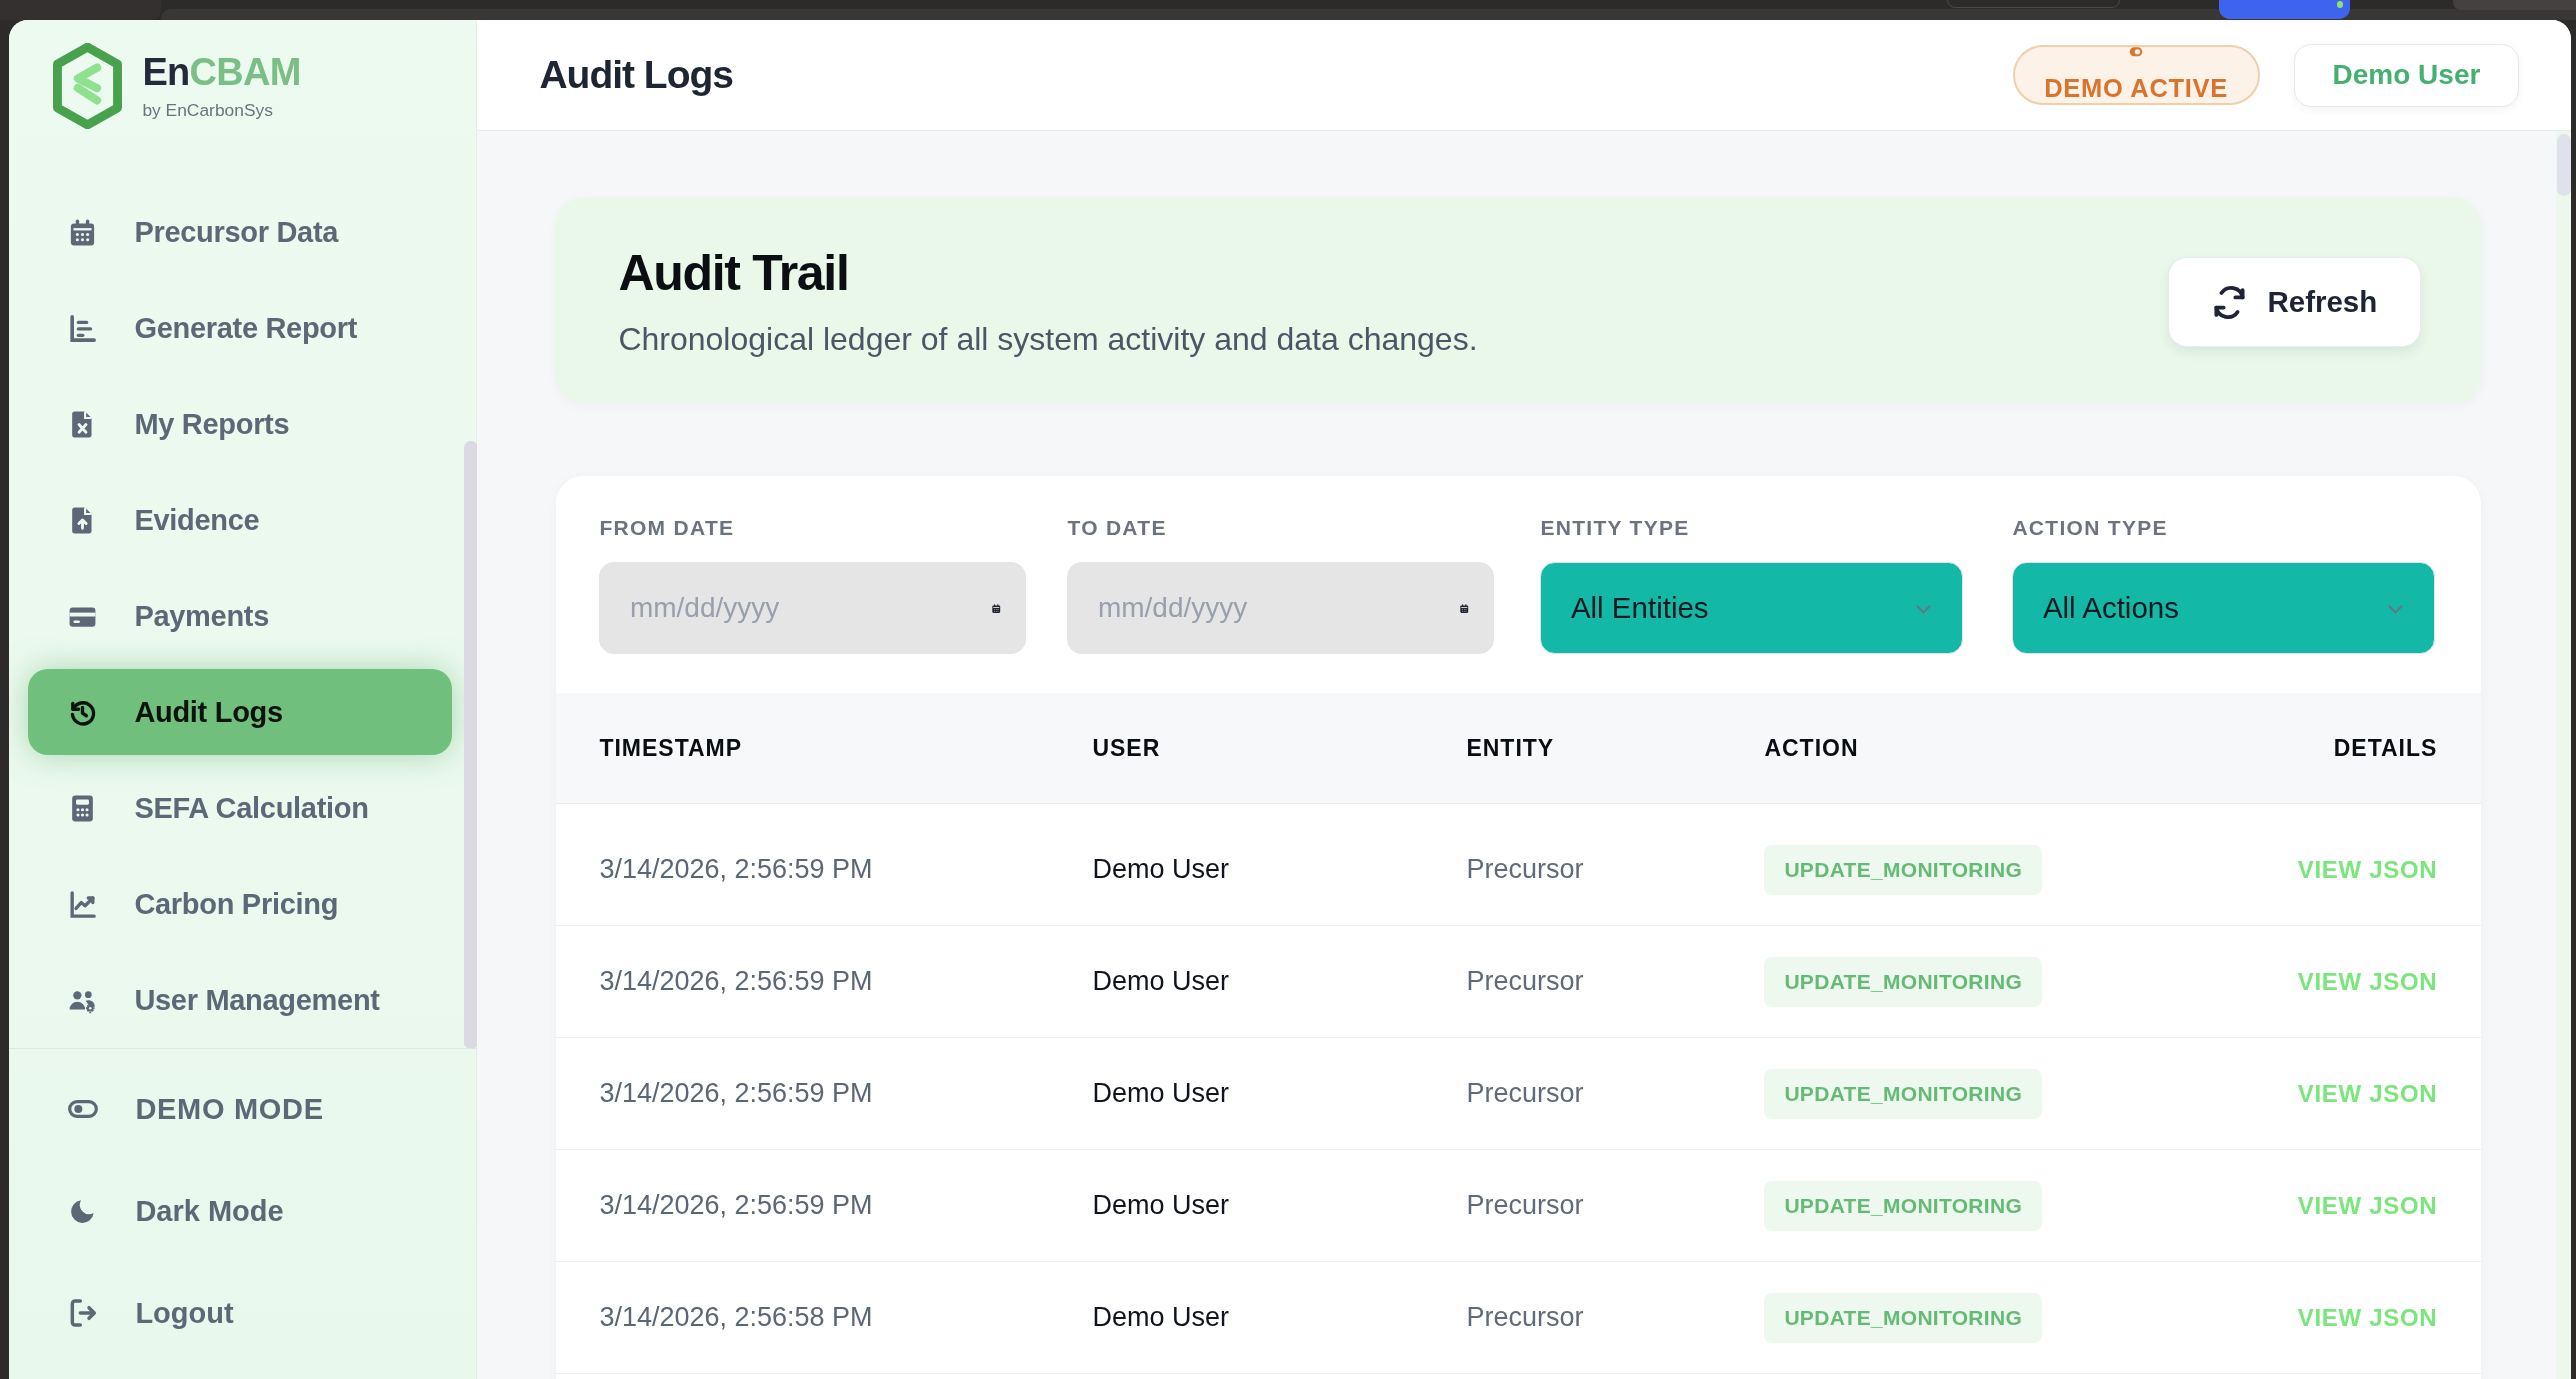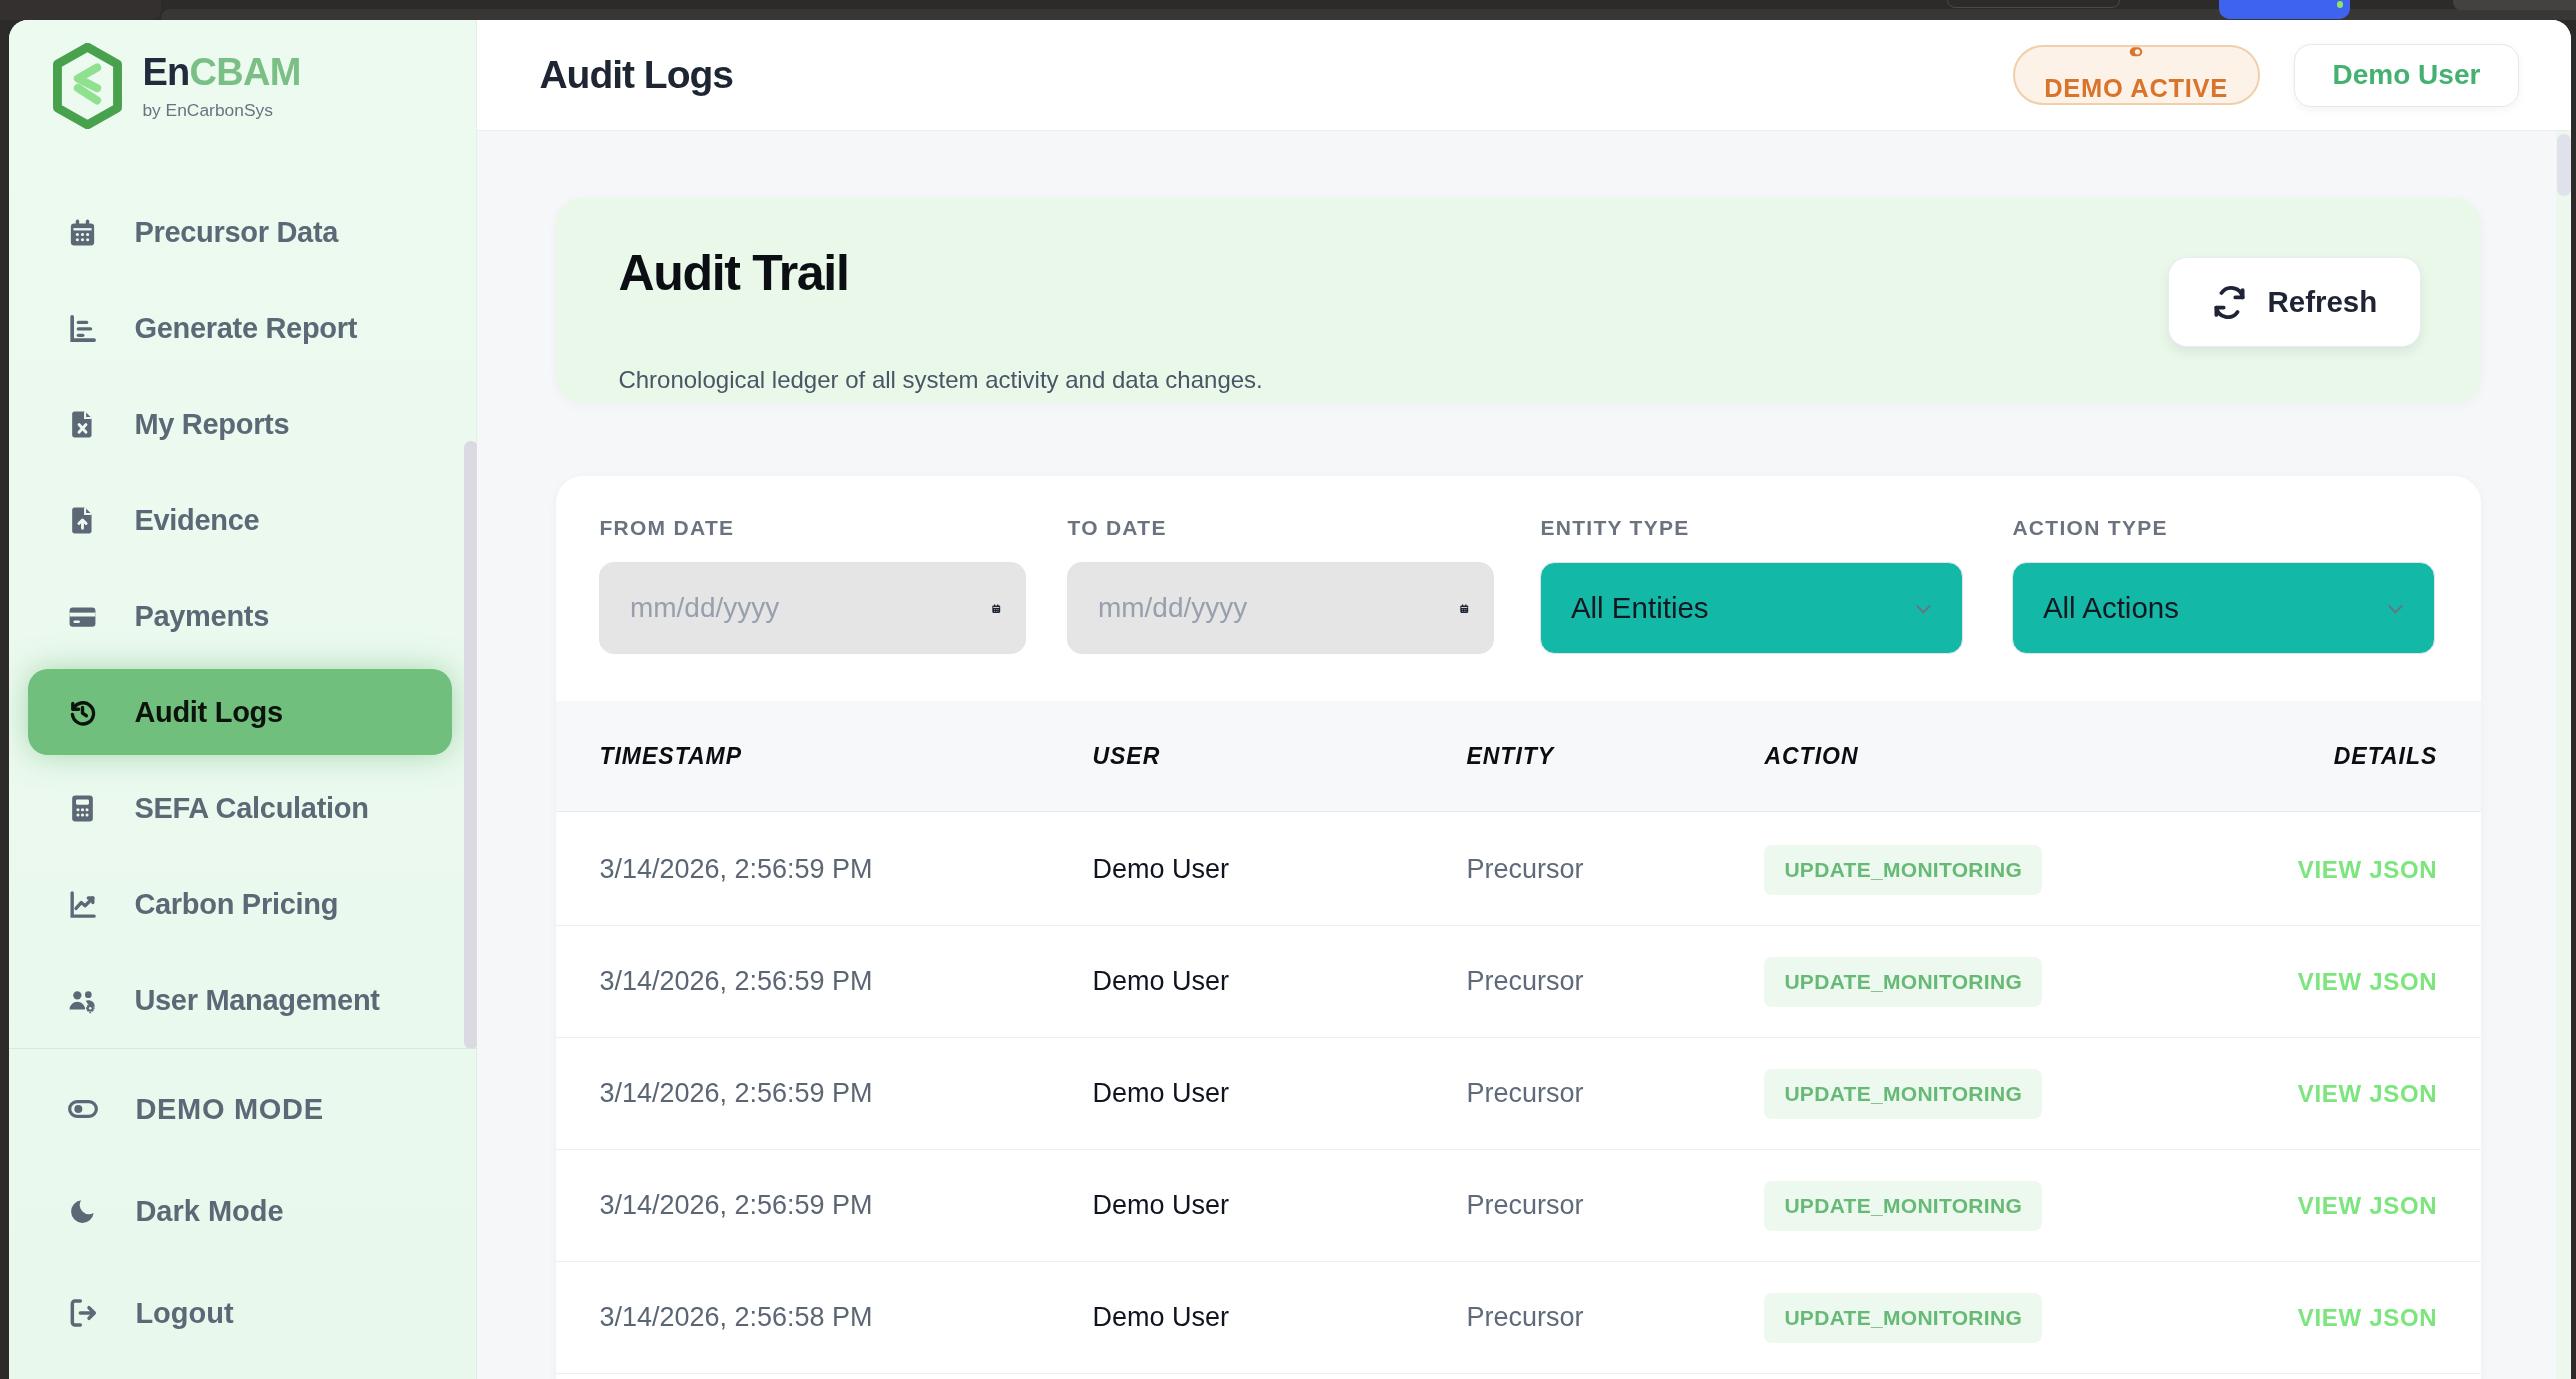--- a/index.html
+++ b/index.html
@@ -61,21 +61,21 @@
   .user-btn-text { font-size:28px; font-weight:600; color:#45b170; }
 
   .content { position:absolute; left:0; top:111px; width:100%; height:1248px; background:#f6f7f9; overflow:hidden; }
   .main-scroll-track { position:absolute; right:0; top:0; width:15.4px; height:100%; background:#eef7ee; }
   .main-scroll-thumb { position:absolute; right:0.7px; top:2.7px; width:14px; height:62px; background:#dfe2ea; border-radius:7.4px; }
 
   .card-green { position:absolute; left:79px; top:67px; width:1925px; height:205px;
     background:#e9f8e9; border-radius:27px; box-shadow:0 2.7px 10.7px rgba(20,60,30,0.04); }
   .at-title { position:absolute; left:62px; top:46px; font-size:50px; font-weight:800;
     letter-spacing:-1.3px; color:#0b0f14; }
-  .at-sub { position:absolute; left:62px; top:123px; font-size:24px; color:#4a5565;margin-top:45px; }
+  .at-sub { position:absolute; left:62px; top:123px; font-size:32px; color:#4a5565; }
   .refresh-btn { position:absolute; left:1612px; top:59px; width:253px; height:90px;
     background:#ffffff; border:1.3px solid #e9ebf2; border-radius:19px;
     display:flex; align-items:center; justify-content:center; gap:20px;
     box-shadow:0 5.4px 12px rgba(20,30,50,0.07); cursor:pointer; }
   .refresh-btn span { font-size:29.5px; font-weight:700; color:#1e2435; }
 
   .card-white { position:absolute; left:79px; top:345px; width:1925px; height:939px;
     background:#ffffff; border-radius:27px 27px 0 0; box-shadow:0 2.7px 10.7px rgba(20,30,50,0.04); }
   .filter-label { position:absolute; top:40px; font-size:21px; font-weight:700; letter-spacing:1.3px; color:#6b7280; }
   .f1 { left:43px; } .f2 { left:511px; } .f3 { left:984px; } .f4 { left:1456px; }
@@ -83,23 +83,23 @@
     border:1.3px solid #e2e4ea; border-radius:14.8px; display:flex; align-items:center;
     padding:0 24px 0 29.5px; }
   .date-input input { flex:1; border:none; outline:none; font-size:28px; color:#141821;
     font-family:"Liberation Sans",sans-serif; background:transparent; }
   .date-input input::placeholder { color:#98a0ad; }
   .sel { position:absolute; top:86px; height:92px; width:423px; background:#14b8a6;
     border:1.3px solid #e2e4ea; border-radius:14.8px; display:flex; align-items:center;
     justify-content:space-between; padding:0 27px 0 29.5px; cursor:pointer; }
   .sel-value { font-size:29.5px; color:#141821; }
 
-  .thead { position:absolute; left:0; top:225px; width:100%; height:111px; background:#f7f8fa;
+  .thead { position:absolute; left:0; top:217px; width:100%; height:111px; background:#f7f8fa;
     border-bottom:1.3px solid #e8eaee; display:grid;
-    grid-template-columns:493px 374px 298px 376px 1fr; align-items:center; padding:0 44px 0 43px;font-style:italic; }
+    grid-template-columns:493px 374px 298px 376px 1fr; align-items:center; padding:0 44px 0 43px; }
   .th { font-size:23px; font-weight:800; letter-spacing:1px; color:#0a0d12; }
   .th:last-child { text-align:right; }
   .tbody { position:absolute; left:0; top:338px; width:100%; }
   .trow { display:grid; grid-template-columns:493px 374px 298px 376px 1fr; align-items:center;
     height:112px; padding:0 44px 0 43px; border-bottom:1.3px solid #edeef1; background:#fff; }
   .td-ts { font-size:27px; color:#5b6675; }
   .td-user { font-size:27px; font-weight:500; color:#0f1420; }
   .td-entity { font-size:27px; color:#5f6b7a; }
   .badge { display:inline-block; font-size:21px; font-weight:700; letter-spacing:0.3px;
     color:#67b976; background:#edf9ef; border-radius:8px; padding:13px 20px; }

